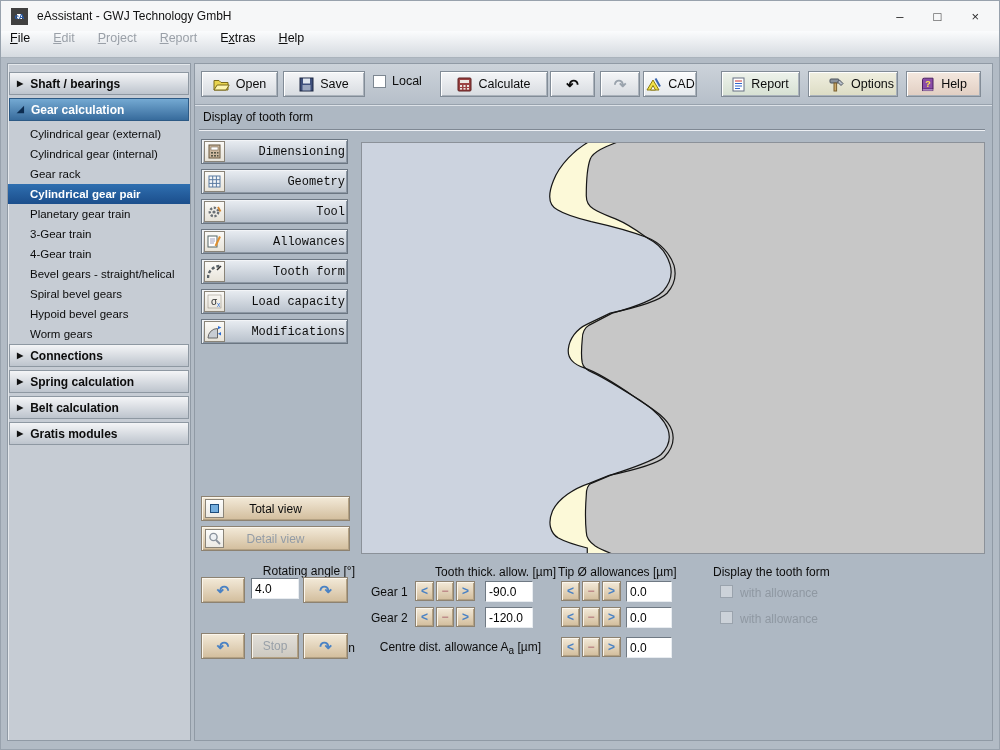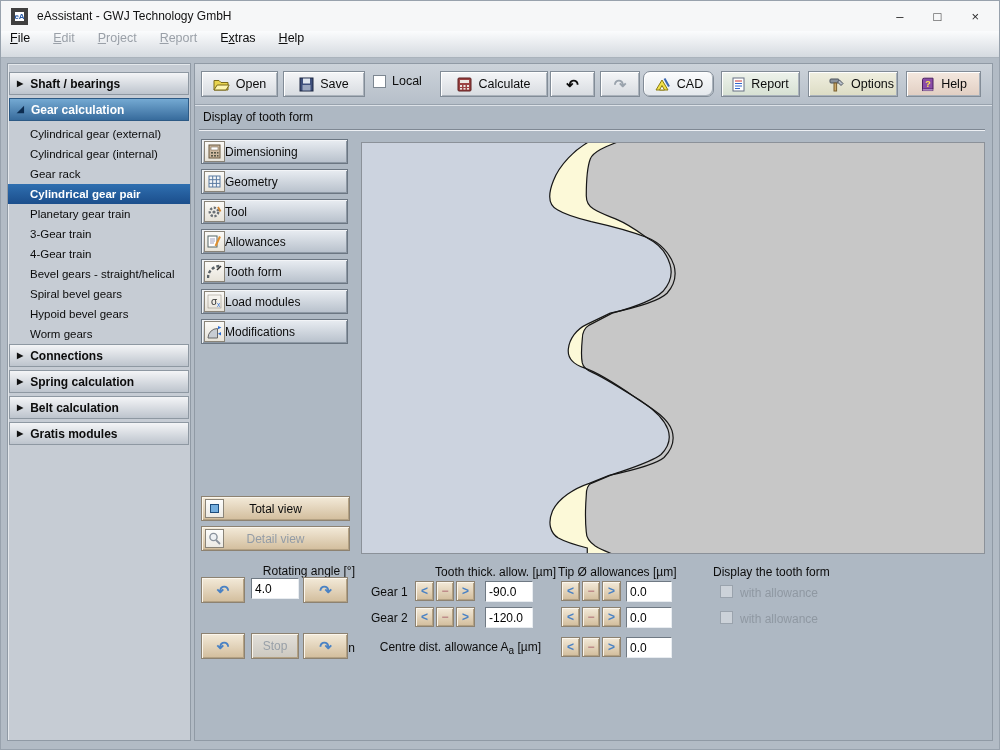--- a/index.html
+++ b/index.html
@@ -4,21 +4,21 @@
 <style>
   html,body{margin:0;padding:0;background:#6b7480;}
   *{box-sizing:border-box;}
   .window{
     width:1000px;height:750px;position:relative;overflow:hidden;
     background:#b2bbc5;border:1px solid #98a2ad;
     font-family:"Liberation Sans",sans-serif;color:#0c0c0c;
   }
   
   .titlebar{height:30px;background:#f6f7f8;display:flex;align-items:center;padding:0 10px;gap:9px;}
-  .app-icon{width:17px;height:17px;border:4px solid #404040;background:#fff;font-size:8px;
+  .app-icon{width:17px;height:17px;border:6px solid #404040;background:#fff;font-size:8px;
     display:flex;align-items:center;justify-content:center;color:#2a5ca8;font-weight:bold;}
   .title-text{font-size:12px;color:#111;}
   .win-controls{margin-left:auto;display:flex;gap:30px;align-items:center;padding-right:10px;color:#2b2b2b;}
   .win-glyph{font-size:13px;line-height:1;cursor:default;}
   
   .menubar{height:27px;background:linear-gradient(#fbfcfd,#d5dae0);border-bottom:1px solid #aab3bc;
     display:flex;align-items:flex-start;padding:0 9px;gap:23px;font-size:12.5px;}
   .menu-item{cursor:default;}
   .menu-item u{text-decoration:underline;}
   .menu-item.disabled{color:#9aa0a8;}
@@ -52,21 +52,21 @@
   .checkbox{width:13px;height:13px;background:#fff;border:1px solid #7d8791;cursor:pointer;}
   .checkbox.disabled{background:#ccd2d9;border-color:#9aa3ad;cursor:default;}
   .panel-title{position:absolute;left:8px;top:46px;font-size:12px;}
   .groove{position:absolute;left:4px;right:7px;top:65px;height:2px;border-top:1px solid #7f8893;border-bottom:1px solid #edf0f4;}
   
   .navbtn{position:absolute;left:6px;width:147px;height:25px;display:flex;align-items:center;padding:0 2px;
     background:linear-gradient(#e9edf2,#b7c0cb);border:1px solid #6b7682;cursor:pointer;
     box-shadow:inset 1px 1px 0 #f2f4f7, inset -1px -1px 0 #8d98a4;}
   .navbtn .ico{width:21px;height:21px;background:linear-gradient(#fbfaf7,#e7e3d9);border:1px solid #8a8478;
     display:flex;align-items:center;justify-content:center;flex:none;}
-  .navbtn .lbl{flex:1;text-align:left;font-size:12px;}
+  .navbtn .lbl{flex:1;text-align:right;font-size:12px;font-family:Liberation Mono, monospace;}
   
   .tanbtn{position:absolute;display:flex;align-items:center;justify-content:center;gap:6px;font-size:12px;cursor:pointer;
     background:linear-gradient(#f3ead9,#d2bd9c);border:1px solid #8d8271;
     box-shadow:inset 1px 1px 0 #fbf6ec, inset -1px -1px 0 #b3a183;}
   .tanbtn .ico{width:19px;height:19px;background:linear-gradient(#fdfdfc,#eceae4);border:1px solid #8a8478;
     display:flex;align-items:center;justify-content:center;flex:none;position:absolute;left:3px;}
   .tanbtn.disabled{cursor:default;color:#939ca6;justify-content:center;}
   .tanbtn.graybtn{background:linear-gradient(#e3e0da,#ccc8bf);color:#98a0a8;}
   .arrow-blue{color:#4a82c4;font-weight:bold;font-size:15px;line-height:1;}
   .step{position:absolute;width:19px;height:20px;display:flex;align-items:center;justify-content:center;
@@ -185,21 +185,21 @@
               </g>
             </svg>
           <span>Calculate</span>
         </div>
         <div class="tbtn" style="left:355px;width:45px;">
           <span class="undo-glyph">↶</span>
         </div>
         <div class="tbtn disabled" style="left:405px;width:40px;">
           <span class="redo-glyph">↷</span>
         </div>
-        <div class="tbtn tint-cad" style="left:448px;width:71px;border-radius:7px;">
+        <div class="tbtn tint-cad" style="left:448px;width:54px;">
           <svg width="17" height="15" viewBox="0 0 17 15">
               <path d="M2 13 L8 3 L14 13 Z" fill="#f2e24a" stroke="#8a7a10"></path>
               <path d="M5.5 13 L8 8.5 L10.5 13 Z" fill="#fff" stroke="#8a7a10"></path>
               <path d="M10.5 1.5 l4.5 8" stroke="#3a66b0" stroke-width="2"></path>
             </svg>
           <span>CAD</span>
         </div>
         <div class="tbtn tint-report" style="left:526px;width:79px;">
           <svg width="13" height="15" viewBox="0 0 13 15">
               <rect x="1" y="1" width="11" height="13" fill="#fff" stroke="#667084"></rect>
@@ -287,21 +287,21 @@
         <span class="lbl">Tooth form</span>
       </div>
       <div class="navbtn" style="top:225px;">
         <span class="ico">
             <svg width="15" height="15" viewBox="0 0 15 15">
               <rect x="1" y="1" width="13" height="13" fill="none" stroke="#8a8478" stroke-width="0.5"></rect>
               <text x="4" y="11" font-size="10" fill="#333">σ</text>
               <text x="10" y="13" font-size="6.5" fill="#2a6cd4">x</text>
             </svg>
           </span>
-        <span class="lbl">Load modules</span>
+        <span class="lbl">Load capacity</span>
       </div>
       <div class="navbtn" style="top:255px;">
         <span class="ico">
             <svg width="15" height="15" viewBox="0 0 15 15">
               <path d="M1 14 A9.5 9.5 0 0 1 10.5 4.5 L10.5 14 Z" fill="#c8cdd3" stroke="#666"></path>
               <path d="M11 2 l3.4 1.6 -3.4 1.6 z" fill="#2a6cd4"></path>
               <path d="M14 8 l0 3.6 -3.1-1.8 z" fill="#2a6cd4"></path>
             </svg>
           </span>
         <span class="lbl">Modifications</span>

